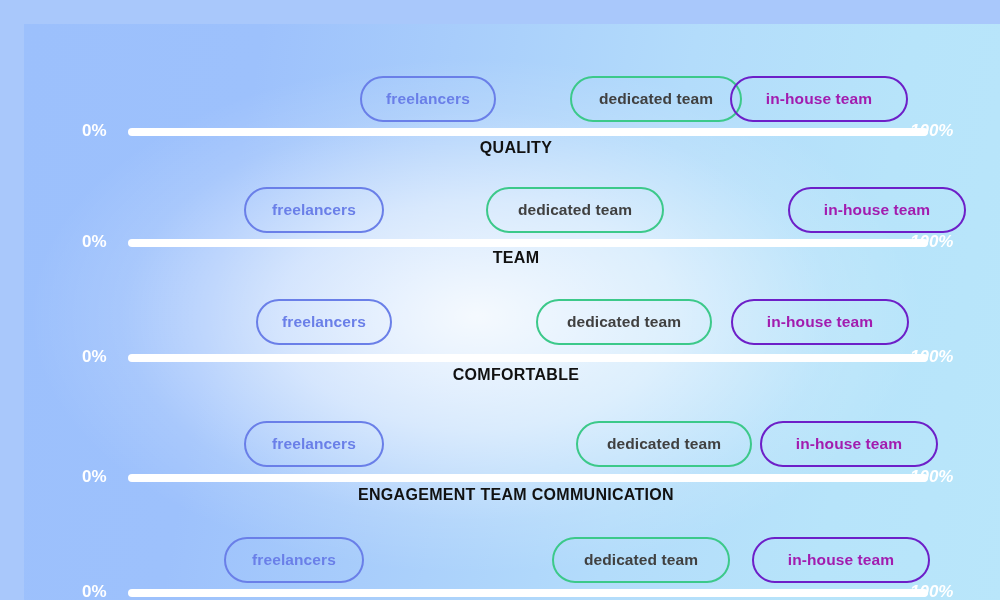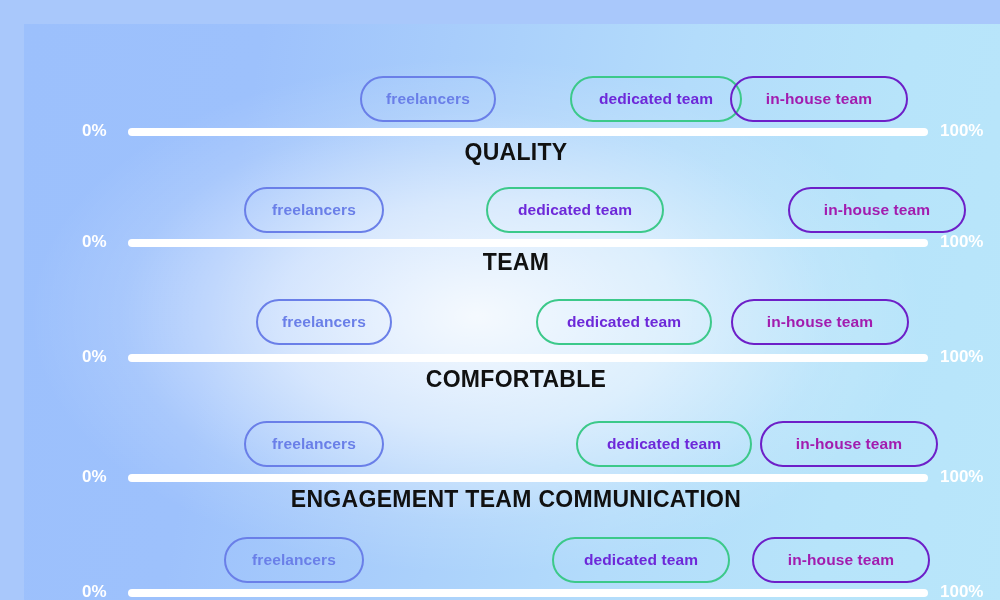--- a/index.html
+++ b/index.html
@@ -38,21 +38,21 @@
     display:flex;
     align-items:center;
     justify-content:center;
     font-size:15.5px;
     font-weight:bold;
     letter-spacing:0.1px;
     white-space:nowrap;
     padding:0 18px;
   }
   .pill.freelancers { border-color:#6a7fe8; color:#6a7fe8; }
-  .pill.dedicated   { border-color:#3cc98a; color:#6d28d9; }
+  .pill.dedicated   { border-color:#3cc98a; color:#404040; }
   .pill.inhouse     { border-color:#6d1fc8; color:#a21caf; }
 
   .axis {
     position:absolute;
     left:0; right:0;
     height:20px;
   }
   .bar {
     position:absolute;
     left:80px;
@@ -64,27 +64,27 @@
   }
   .pct {
     position:absolute;
     top:-1px;
     font-size:17px;
     font-weight:bold;
     color:#ffffff;
     line-height:20px;
   }
   .pct.left  { left:34px; }
-  .pct.right { left:892px; }
+  .pct.right { left:862px;font-style:italic; }
 
   .cat-label {
     position:absolute;
     left:0; right:0;
     text-align:center;
-    font-size:23px;
+    font-size:16px;
     font-weight:bold;
     color:#111111;
     letter-spacing:0.3px;
   }
 </style>
 </head>
 <body>
 
 <div id="bg"></div>
 

